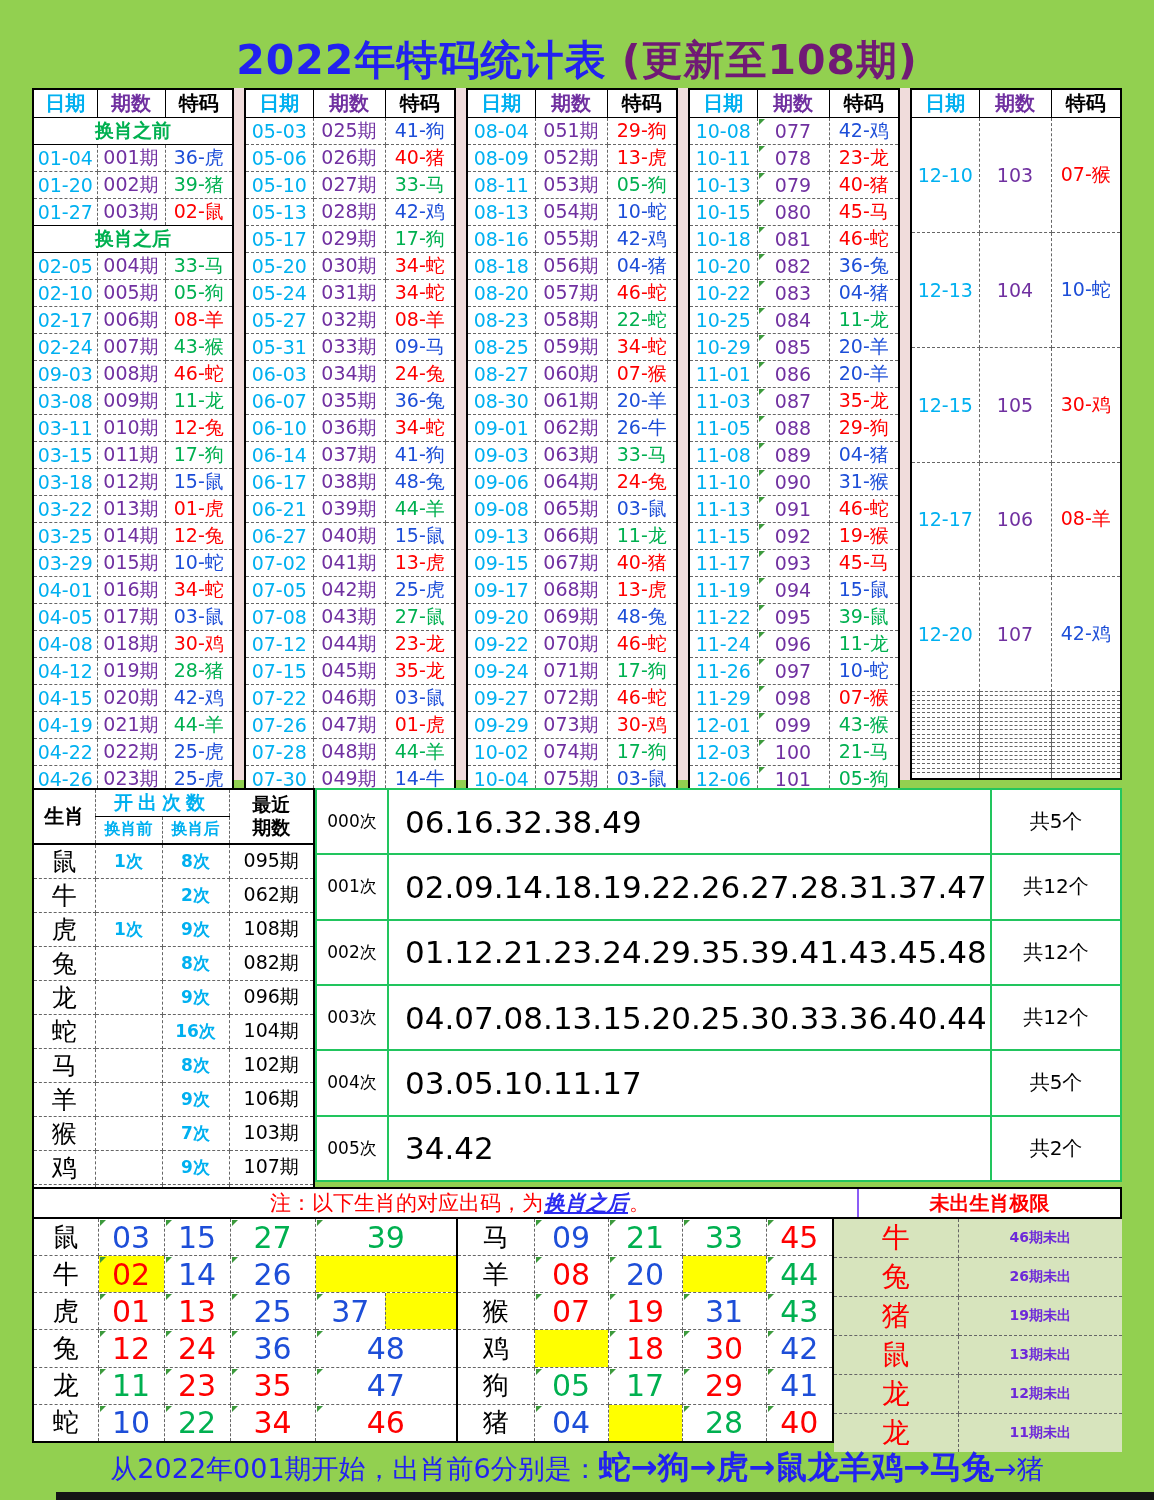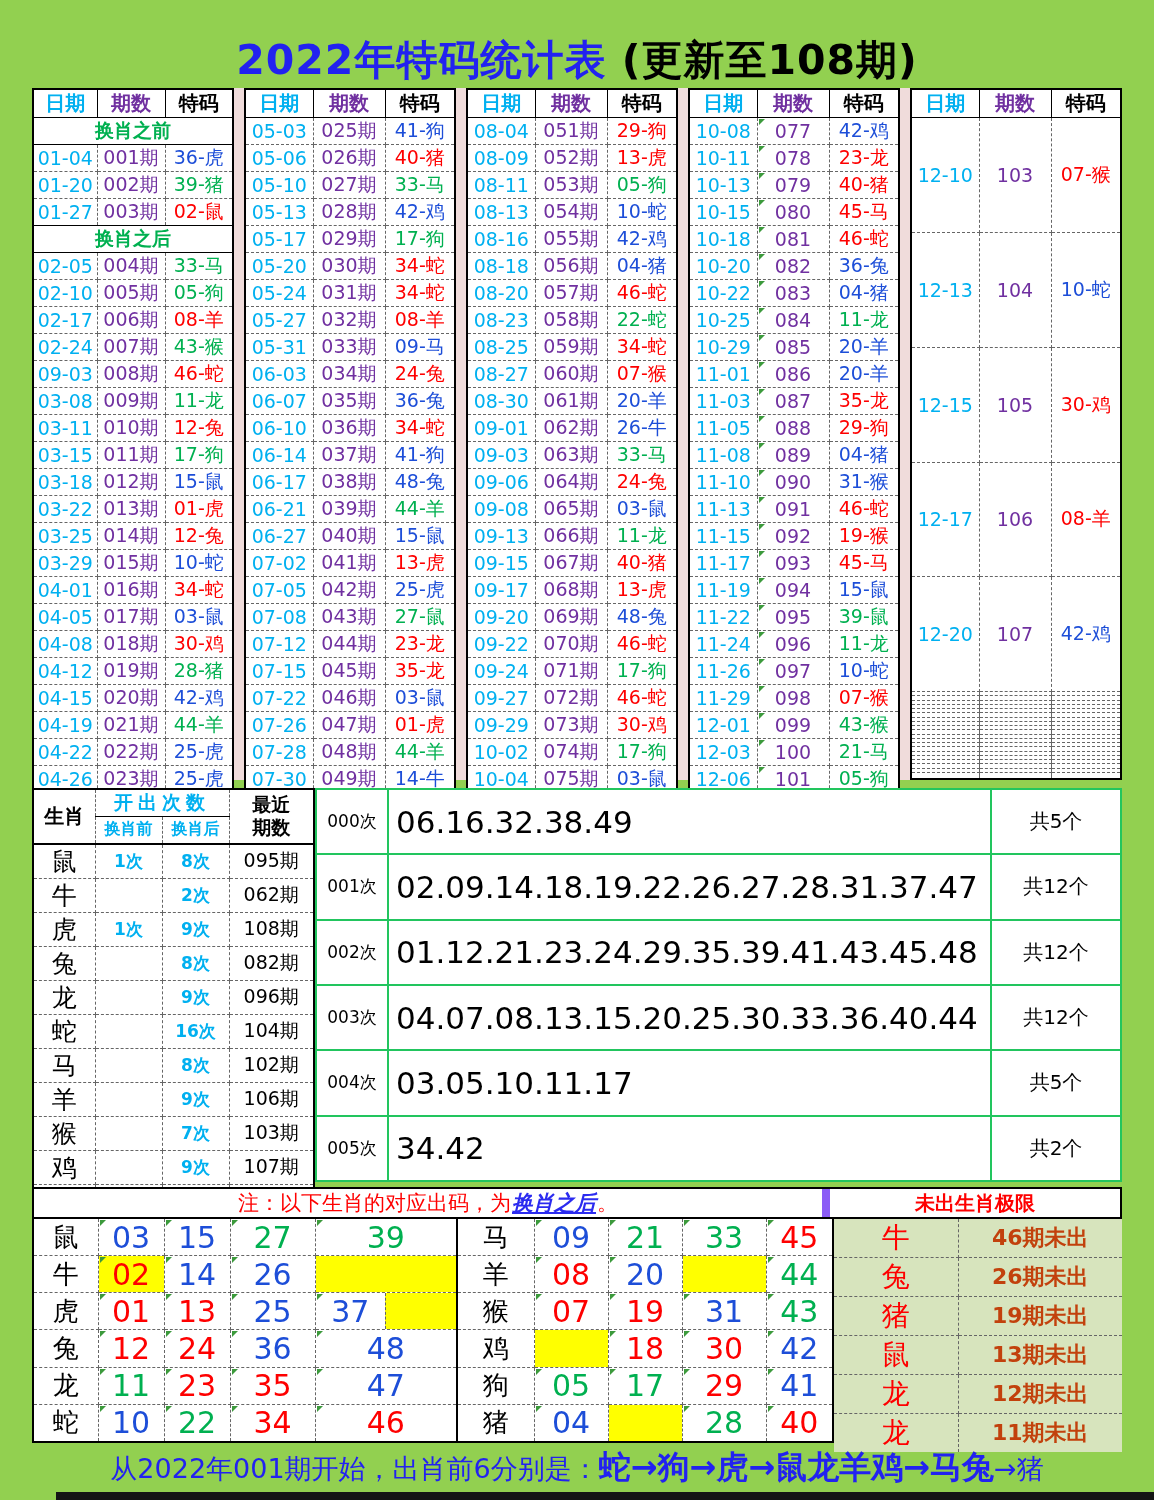--- a/index.html
+++ b/index.html
@@ -3,21 +3,21 @@
 <meta charset="utf-8">
 <style>
   * { margin:0; padding:0; box-sizing:border-box; }
   body { background:#888; }
   .page { position:relative; width:1154px; height:1500px; background:#92D050;
           font-family:"DejaVu Sans","Liberation Sans",sans-serif; overflow:hidden; }
 
   .title { position:absolute; top:33px; left:0; width:100%; text-align:center;
            font-size:41px; font-weight:bold; letter-spacing:1px; white-space:nowrap; }
   .t-main { color:#2222F0; }
-  .t-suffix { color:#000000; }
+  .t-suffix { color:#701a75; }
 
   table { border-collapse:collapse; }
 
   .blocks { position:absolute; left:32px; top:88px; width:1090px; height:692px;
             background:#F0DCDB; display:flex; }
   .blk { background:#FFF; border:2px solid #000; table-layout:fixed; height:692px; flex:0 0 auto; }
   .blk + .blk { margin-left:10px; }
   .blk th { border:1px solid #000; font-size:20px; font-weight:bold; height:27px;
             text-align:center; white-space:nowrap; overflow:hidden; }
   .blk td { border:1px dashed #666; font-size:19px; text-align:center;
@@ -43,28 +43,28 @@
   .sl-recent-hdr { font-size:19px; line-height:1.2; border:1px dashed #666; border-bottom:2px solid #000; }
   .sl-sub { color:#00B0F0; font-size:16px; border:1px dashed #666; border-bottom:2px solid #000; height:27px; }
   .sl-z { font-size:25px; border:1px dashed #666; }
   .sl-c { color:#00B0F0; font-weight:bold; font-size:17px; border:1px dashed #666; }
   .sl-r { font-size:19px; border:1px dashed #666; }
 
   .freq { background:#FFF; border:2px solid #000; border-left:none; table-layout:fixed;
           width:807px; height:394px; }
   .freq td { border:2px solid #22c55e; white-space:nowrap; overflow:hidden; }
   .f-label { font-size:17px; text-align:center; }
-  .f-nums { font-size:31px; text-align:left; padding-left:7px; }
+  .f-nums { font-size:31px; text-align:left; padding-left:16px; }
   .f-count { font-size:20px; text-align:center;margin-top:24px; }
 
   .bottom { position:absolute; left:32px; top:1187px; width:1090px; height:256px;
             background:#FFF; border:2px solid #000; }
   .note-row { display:flex; height:30px; border-bottom:2px solid #000; }
   .note-cell { width:796px; display:flex; justify-content:center;
-               font-size:21px; color:#FE0000; border-right:8px solid #8b5cf6; white-space:nowrap; }
+               font-size:21px; color:#FE0000; border-right:2px solid #8b5cf6; white-space:nowrap;margin-left:29px; }
   .note-em { color:#2B2BF0; font-style:italic; text-decoration:underline; font-weight:bold; padding:0 1px; }
   .limit-hdr { flex:1; display:flex; align-items:center; justify-content:center;
                font-size:20px; font-weight:bold; color:#FE0000; }
   .map-row { display:flex; height:222px; }
   .map-table { table-layout:fixed; height:222px; background:#FFF; }
   .map-left { width:423px; border-right:2px solid #000; }
   .map-right { width:375px; border-right:2px solid #000; }
   .map-table td { border:1px dashed #666; text-align:center; white-space:nowrap; overflow:hidden; }
   .map-table tr:first-child td { border-top:none; }
   .map-table tr:last-child td { border-bottom:none; }
@@ -77,21 +77,21 @@
   .split-wrap { position:absolute; inset:0; display:flex; }
   .half-l { flex:1; display:flex; align-items:center; justify-content:center; font-size:30px; }
   .half-r { flex:1; background:#FFFF00; border-left:1px dashed #666; }
   .limit-table { width:288px; table-layout:fixed; background:#D7E4BD; height:222px; }
   .limit-table td { border:1px dashed #666; text-align:center; white-space:nowrap; overflow:hidden; }
   .limit-table tr:first-child td { border-top:none; }
   .limit-table tr:last-child td { border-bottom:none; }
   .limit-table td:first-child { border-left:none; }
   .limit-table td:last-child { border-right:none; }
   .limit-z { font-size:28px; color:#FE0000; }
-  .limit-t { font-size:22px; font-weight:bold; color:#c2410c; }
+  .limit-t { font-size:14px; font-weight:bold; color:#6d28d9; }
 
   .footer { position:absolute; top:1446px; left:0; width:100%; text-align:center;
             color:#2222F0; font-size:27px; white-space:nowrap; }
   .f-bold { font-weight:bold; font-size:32px; }
 
   .shadow-b { position:absolute; left:56px; top:1492px; width:1098px; height:8px; background:#151515; }
 </style>
 </head>
 <body>
 

